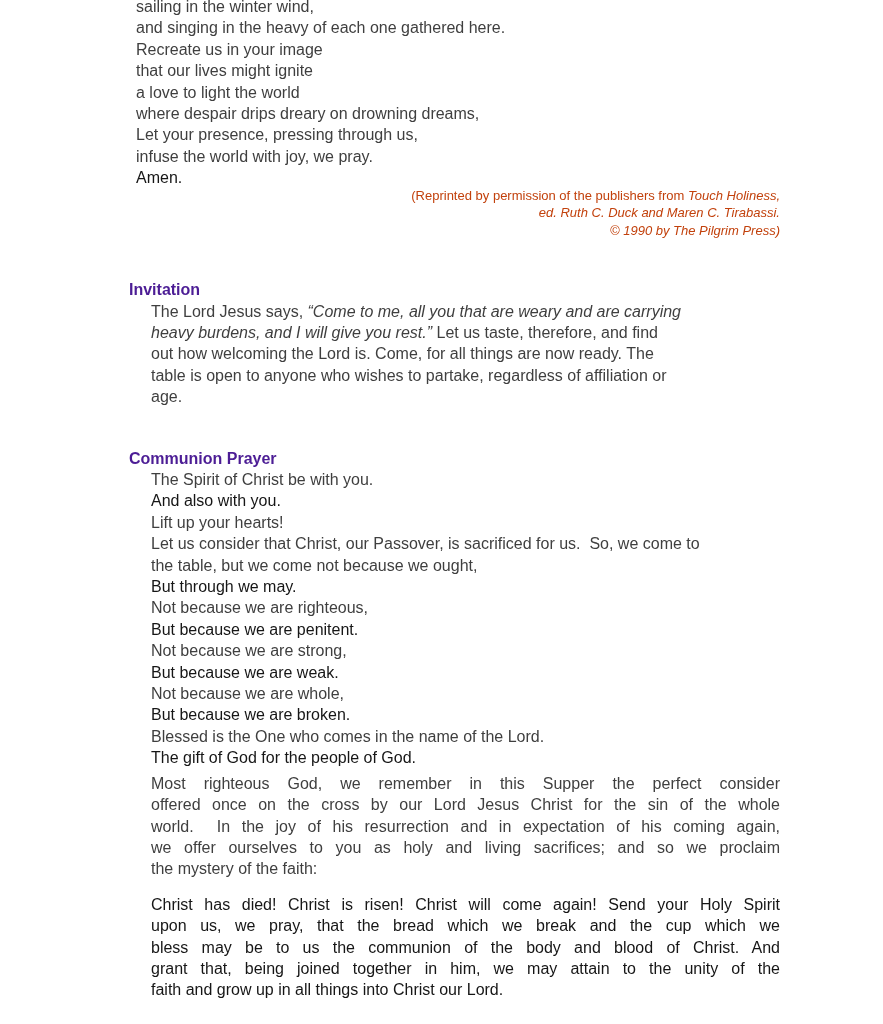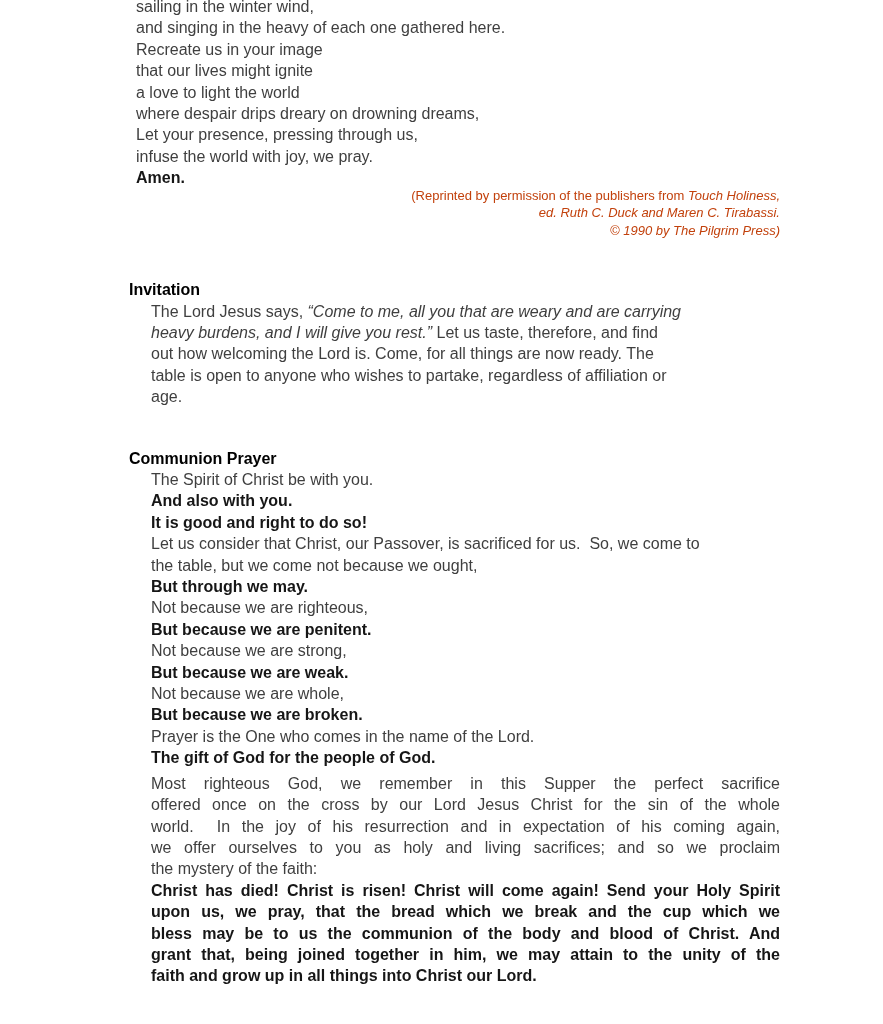--- a/index.html
+++ b/index.html
@@ -16,28 +16,28 @@
   }
   .doc {
     padding: 0 103px 0 129px; 
   }
   .line {
     font-size: 16px;
     line-height: 21.4px;
     white-space: pre-wrap;
   }
   .bold {
-    font-weight: bold;
+    font-weight: normal;
     color: #161616;
   }
   .heading {
     font-size: 16px;
     line-height: 21.4px;
     font-weight: bold;
-    color: #000000;
+    color: #4c1d95;
     margin-top: 40px;
   }
   .ital { font-style: italic; }
   .poem {
     margin-top: -4px;
     margin-left: 7px;
   }
   .attribution {
     margin-top: -2px;
     text-align: right;
@@ -45,21 +45,21 @@
   }
   .attr-line {
     font-size: 13px;
     line-height: 17.5px;
     white-space: pre-wrap;
   }
   .sec-invitation { margin-top: 2px; }
   .sec-communion { margin-top: 5px; }
   .body-ind { margin-left: 22px; }
   .para-thanksgiving { margin-top: 4px; }
-  .para-acclamation { margin-top: 0; }
+  .para-acclamation { margin-top: 14px; }
   .just {
     text-align: justify;
     text-align-last: justify;
   }
 </style>
 </head>
 <body>
 
 <div class="doc">
 
@@ -90,36 +90,36 @@
       <div class="line">table is open to anyone who wishes to partake, regardless of affiliation or</div>
       <div class="line">age.</div>
     </div>
   </div>
 
   <div class="sec-communion">
     <div class="heading">Communion Prayer</div>
     <div class="body-ind">
       <div class="line">The Spirit of Christ be with you.</div>
       <div class="line bold">And also with you.</div>
-      <div class="line bold">It is good and right to do so!</div>
+      <div class="line">Lift up your hearts!</div>
       <div class="line">Let us consider that Christ, our Passover, is sacrificed for us.&nbsp; So, we come to</div>
       <div class="line">the table, but we come not because we ought,</div>
       <div class="line bold">But through we may.</div>
       <div class="line">Not because we are righteous,</div>
       <div class="line bold">But because we are penitent.</div>
       <div class="line">Not because we are strong,</div>
       <div class="line bold">But because we are weak.</div>
       <div class="line">Not because we are whole,</div>
       <div class="line bold">But because we are broken.</div>
-      <div class="line">Prayer is the One who comes in the name of the Lord.</div>
+      <div class="line">Blessed is the One who comes in the name of the Lord.</div>
       <div class="line bold">The gift of God for the people of God.</div>
     </div>
 
     <div class="body-ind para-thanksgiving">
-      <div class="line just">Most righteous God, we remember in this Supper the perfect sacrifice</div>
+      <div class="line just">Most righteous God, we remember in this Supper the perfect consider</div>
       <div class="line just">offered once on the cross by our Lord Jesus Christ for the sin of the whole</div>
       <div class="line just">world.&nbsp; In the joy of his resurrection and in expectation of his coming again,</div>
       <div class="line just">we offer ourselves to you as holy and living sacrifices; and so we proclaim</div>
       <div class="line">the mystery of the faith:</div>
     </div>
 
     <div class="body-ind para-acclamation">
       <div class="line bold just">Christ has died! Christ is risen! Christ will come again! Send your Holy Spirit</div>
       <div class="line bold just">upon us, we pray, that the bread which we break and the cup which we</div>
       <div class="line bold just">bless may be to us the communion of the body and blood of Christ. And</div>

